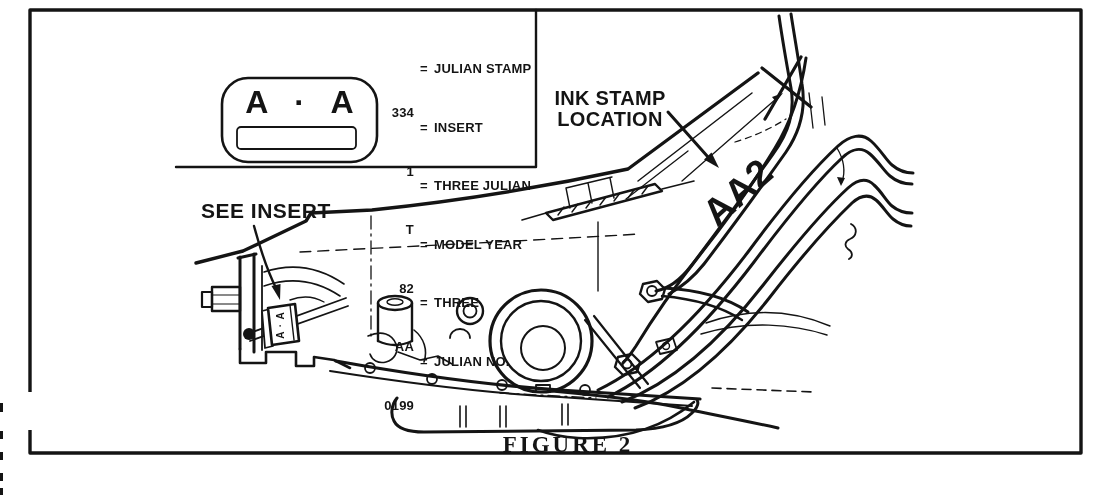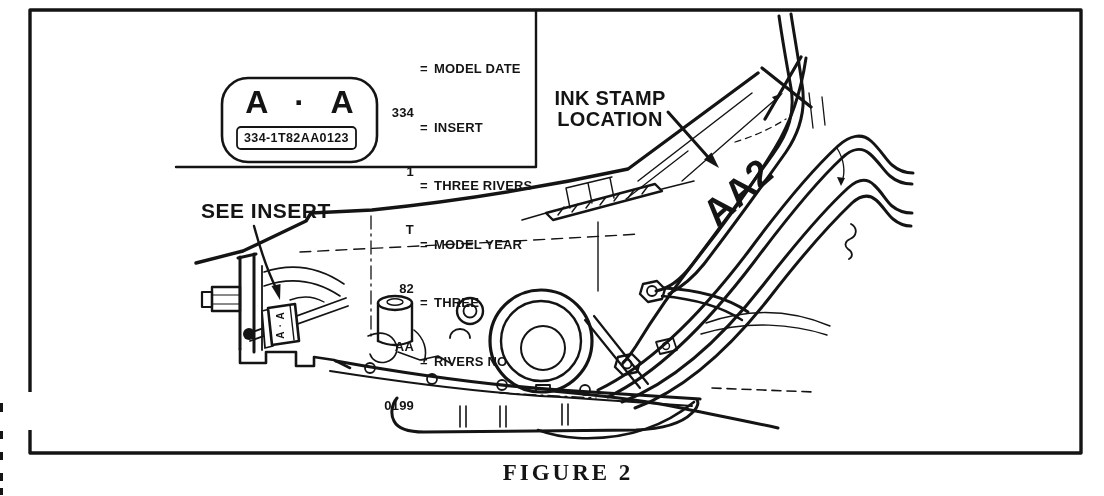--- a/index.html
+++ b/index.html
@@ -34,21 +34,21 @@
   .see-label { left:201px; top:199px; width:140px;
                font-size:21px; font-weight:bold; letter-spacing:0.5px; white-space:nowrap; }
   .aa2 { left:680px; top:150px; width:116px; height:84px;
          display:flex; align-items:center; justify-content:center;
          transform:rotate(-42deg);
          font-size:38px; font-weight:bold; letter-spacing:1px; }
   .tag-text { left:264px; top:303px; width:32px; height:44px;
               display:flex; align-items:center; justify-content:center;
               transform:rotate(-90deg);
               font-size:10px; font-weight:bold; letter-spacing:1px; white-space:nowrap; }
-  .caption { left:418px; top:460px; width:300px; text-align:center;
+  .caption { left:418px; top:432px; width:300px; text-align:center;
              font-family:"Liberation Serif", serif; font-size:23px; font-weight:bold;
              letter-spacing:3px; }
 </style>
 </head>
 <body>
 
 <div class="page">
 
   <svg width="1104" height="496" viewBox="0 0 1104 496">
     <g stroke="#141414" fill="none" stroke-linecap="round" stroke-linejoin="round">
@@ -191,52 +191,51 @@
         <polygon points="280,300 271.5,286 280.5,284" fill="#141414" stroke="none"></polygon>
       </g>
       <g>
         <path d="M 668 112 L 708 157" stroke-width="3"></path>
         <polygon points="719,168 704,159.5 711.5,152.5" fill="#141414" stroke="none"></polygon>
       </g>
     </g>
   </svg>
 
   <div class="ovl stamp-big">A · A</div>
-  <div class="ovl stamp-code">334-1T82AA0123</div>
 
   <div class="ovl legend">
     <div class="lrow">
       <span class="k">334</span>
       <span class="e">=</span>
-      <span class="v">MODEL DATE</span>
+      <span class="v">JULIAN STAMP</span>
     </div>
     <div class="lrow">
       <span class="k">1</span>
       <span class="e">=</span>
       <span class="v">INSERT</span>
     </div>
     <div class="lrow">
       <span class="k">T</span>
       <span class="e">=</span>
-      <span class="v">THREE RIVERS</span>
+      <span class="v">THREE JULIAN</span>
     </div>
     <div class="lrow">
       <span class="k">82</span>
       <span class="e">=</span>
       <span class="v">MODEL YEAR</span>
     </div>
     <div class="lrow">
       <span class="k">AA</span>
       <span class="e">=</span>
       <span class="v">THREE</span>
     </div>
     <div class="lrow">
       <span class="k">0199</span>
       <span class="e">=</span>
-      <span class="v">RIVERS NO.</span>
+      <span class="v">JULIAN NO.</span>
     </div>
   </div>
 
   <div class="ovl see-label">SEE INSERT</div>
   <div class="ovl ink-label">
     <div>INK STAMP</div>
     <div>LOCATION</div>
   </div>
   <div class="ovl aa2">AA2</div>
   <div class="ovl tag-text">A · A</div>

